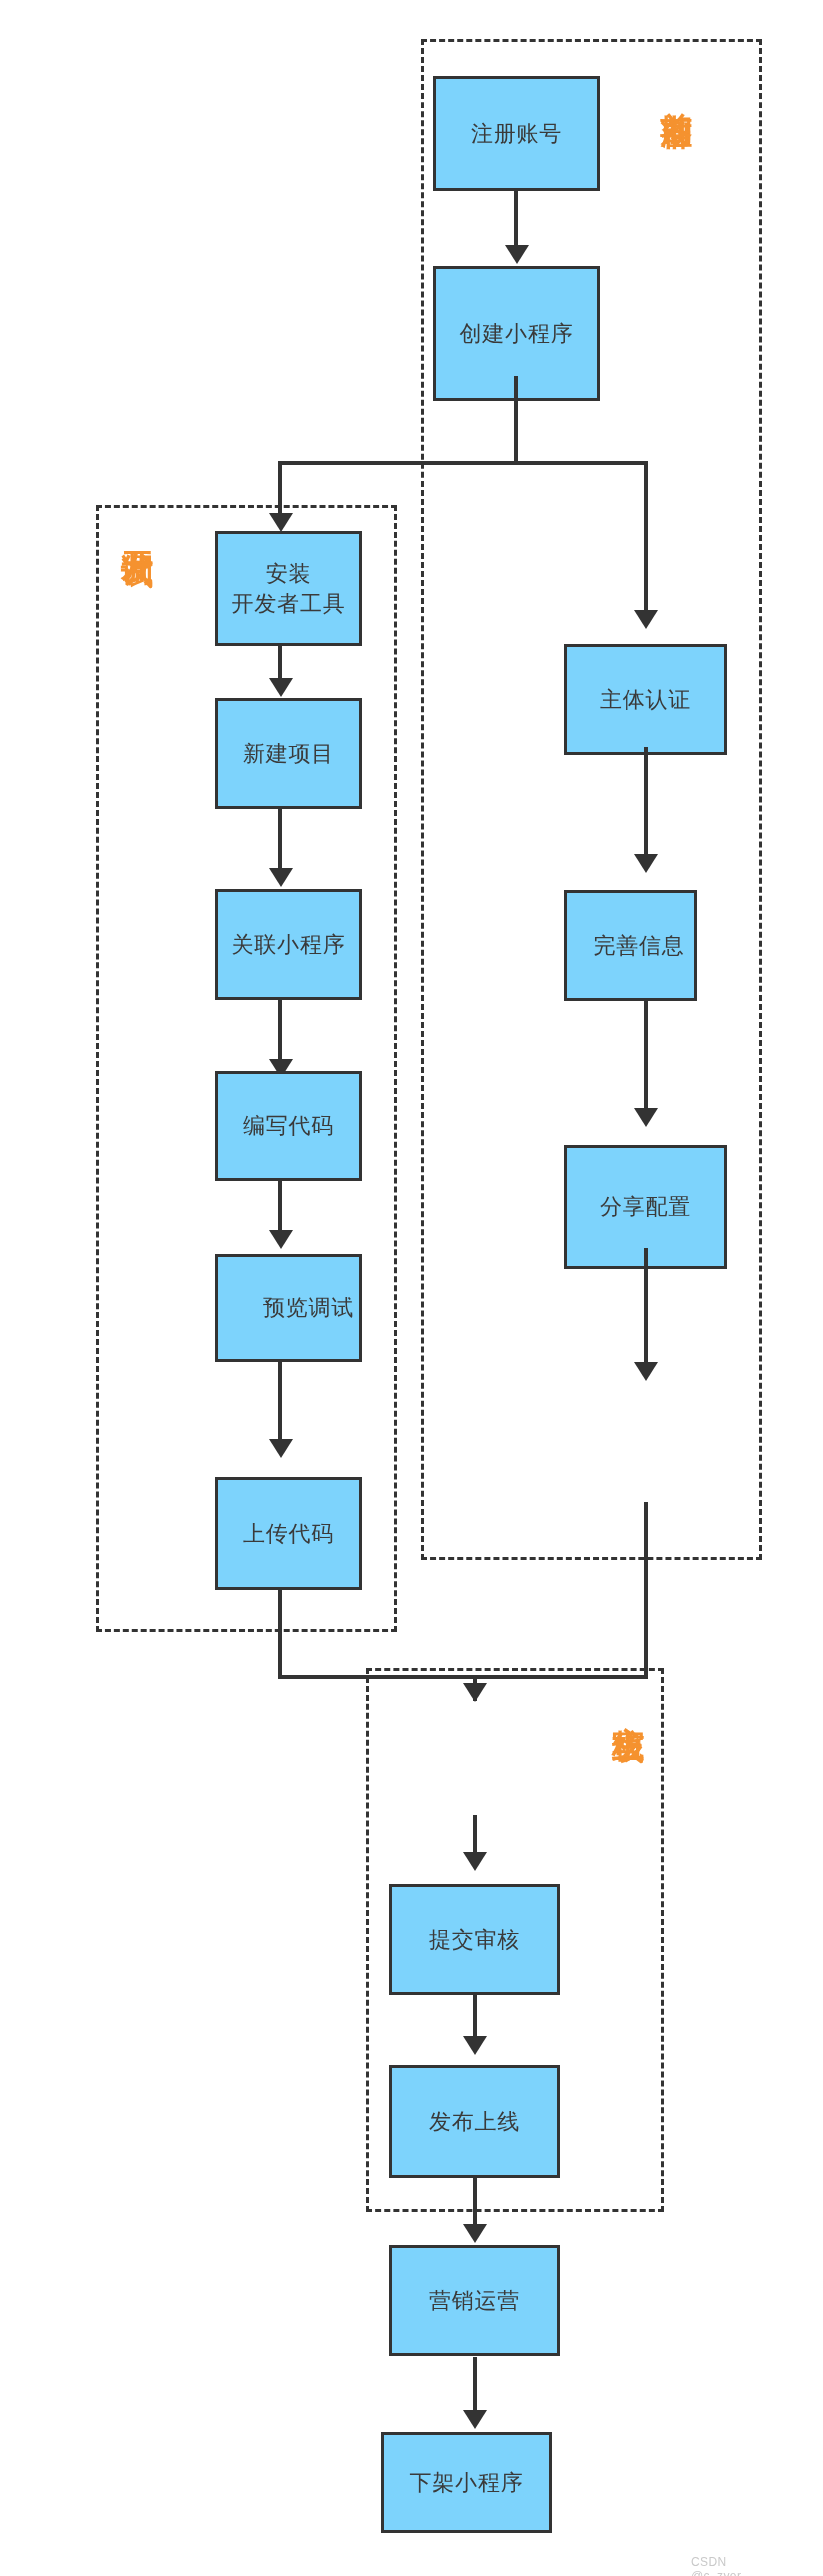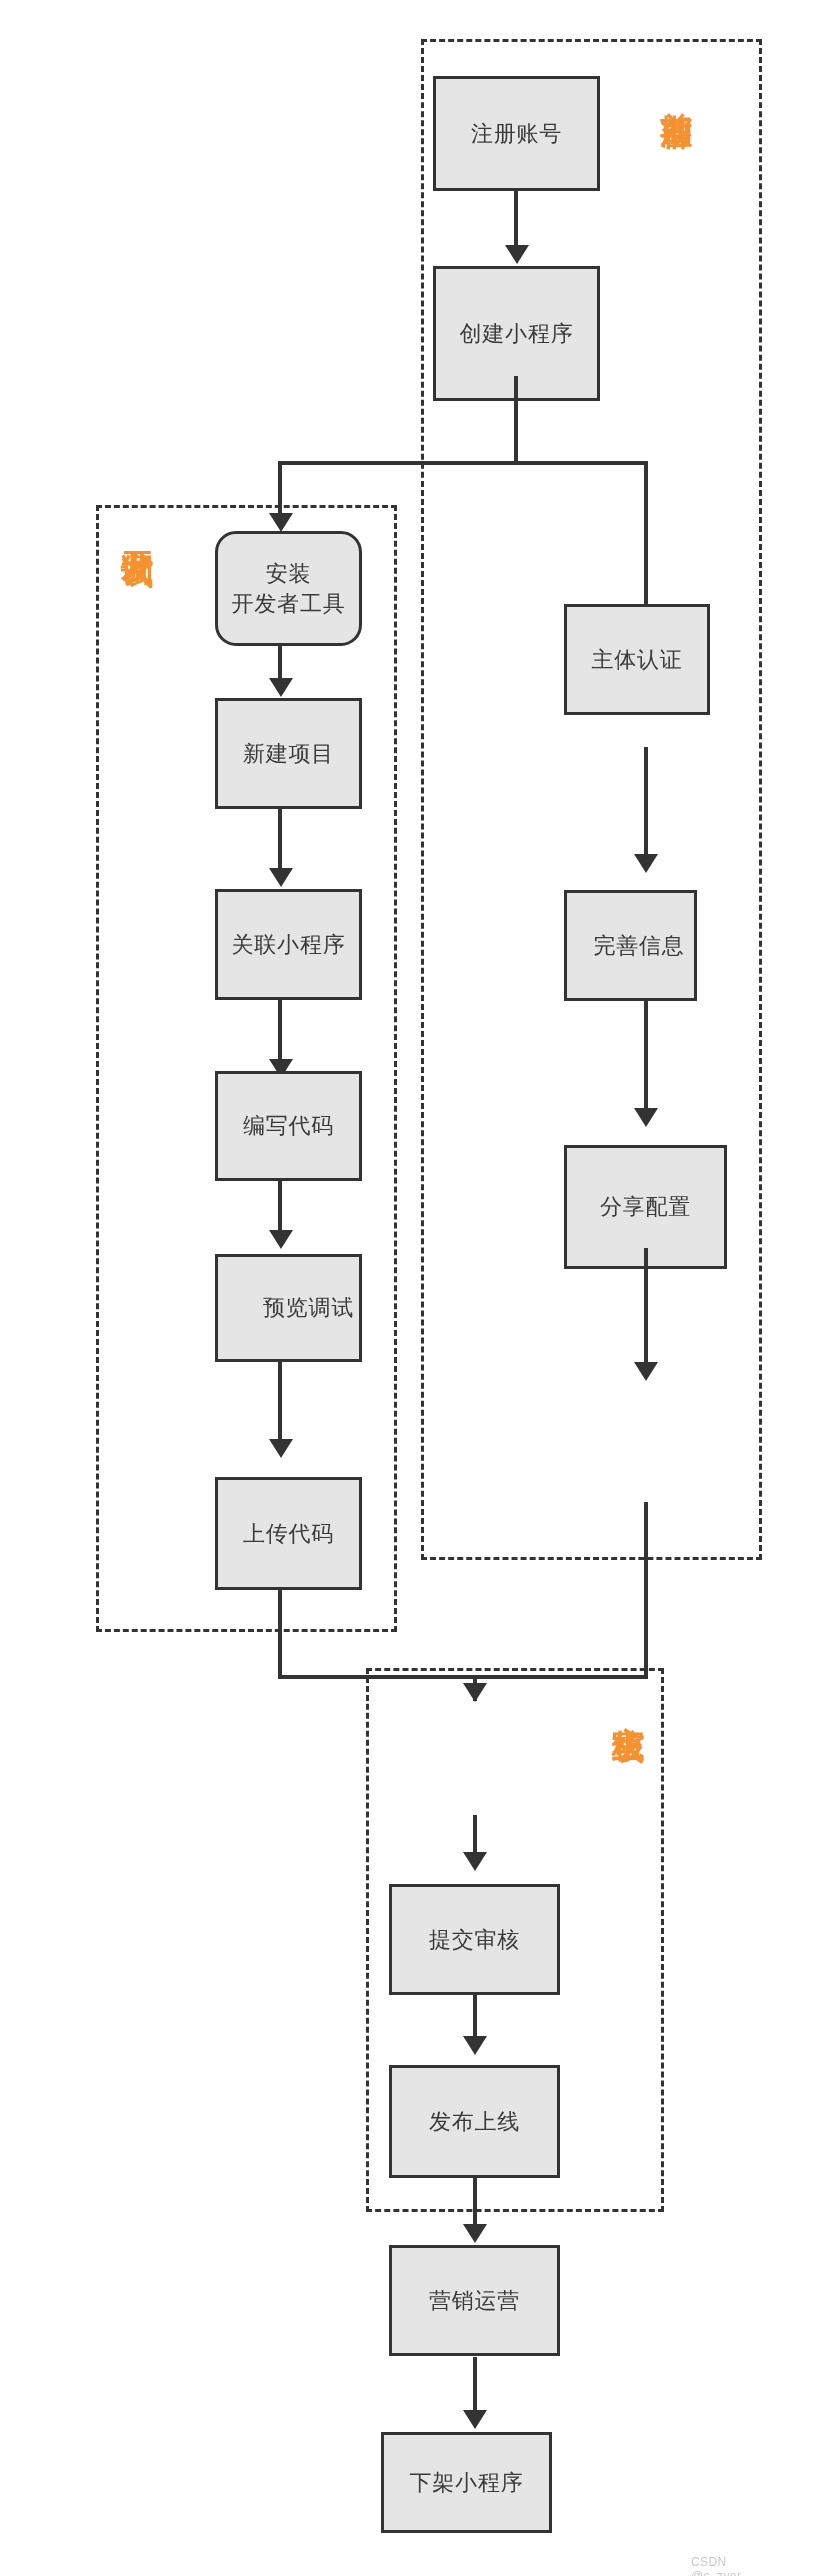--- a/index.html
+++ b/index.html
@@ -7,21 +7,21 @@
   #canvas{position:relative;width:823px;height:2576px;background:#ffffff;overflow:hidden;}
 
   
   .group{position:absolute;border:3.2px dashed #333333;box-sizing:border-box;background:transparent;}
 
   
   .phase-label{position:absolute;color:#f5922f;font-weight:bold;font-size:32px;line-height:1.12;
     writing-mode:vertical-rl;text-orientation:upright;letter-spacing:1.6px;white-space:nowrap;}
 
   
-  .node{position:absolute;background:#e5e5e5;border:3.2px solid #333333;box-sizing:border-box;
+  .node{position:absolute;background:#7dd3fc;border:3.2px solid #333333;box-sizing:border-box;
     display:flex;align-items:center;justify-content:center;text-align:center;
     color:#3a3a3a;font-size:22px;line-height:1.32;letter-spacing:0.8px;}
   .node span{display:block;}
 
   
   .vline{position:absolute;width:4px;background:#333333;}
   .hline{position:absolute;height:4px;background:#333333;}
   .arrow{position:absolute;width:0;height:0;border-left:12px solid transparent;
     border-right:12px solid transparent;border-top:19px solid #333333;}
 
@@ -54,21 +54,21 @@
   <div class="vline" style="left:514px;top:191px;height:56px;"></div>
   <div class="arrow" style="left:505px;top:245px;"></div>
 
   <div class="vline" style="left:514px;top:376px;height:87px;"></div>
 
   <div class="hline" style="left:278px;top:461px;width:369px;"></div>
 
   <div class="vline" style="left:278px;top:461px;height:56px;"></div>
   <div class="arrow" style="left:269px;top:513px;"></div>
 
-  <div class="node" style="left:215px;top:531px;width:147px;height:115px;border-radius:21px;">
+  <div class="node" style="left:215px;top:531px;width:147px;height:115px;">
     <span>
       <span>安装</span>
       <span>开发者工具</span>
     </span>
   </div>
 
   <div class="vline" style="left:278px;top:646px;height:36px;"></div>
   <div class="arrow" style="left:269px;top:678px;"></div>
 
   <div class="node" style="left:215px;top:698px;width:147px;height:111px;">
@@ -101,21 +101,21 @@
 
   <div class="node" style="left:215px;top:1477px;width:147px;height:113px;">
     <span>上传代码</span>
   </div>
 
   <div class="vline" style="left:278px;top:1590px;height:89px;"></div>
 
   <div class="vline" style="left:644px;top:461px;height:153px;"></div>
   <div class="arrow" style="left:634px;top:610px;"></div>
 
-  <div class="node" style="left:564px;top:604px;width:146px;height:111px;">
+  <div class="node" style="left:564px;top:644px;width:163px;height:111px;">
     <span>主体认证</span>
   </div>
 
   <div class="vline" style="left:644px;top:747px;height:110px;"></div>
   <div class="arrow" style="left:634px;top:854px;"></div>
 
   <div class="node" style="left:564px;top:890px;width:133px;height:111px;padding-left:17px;">
     <span>完善信息</span>
   </div>
 

